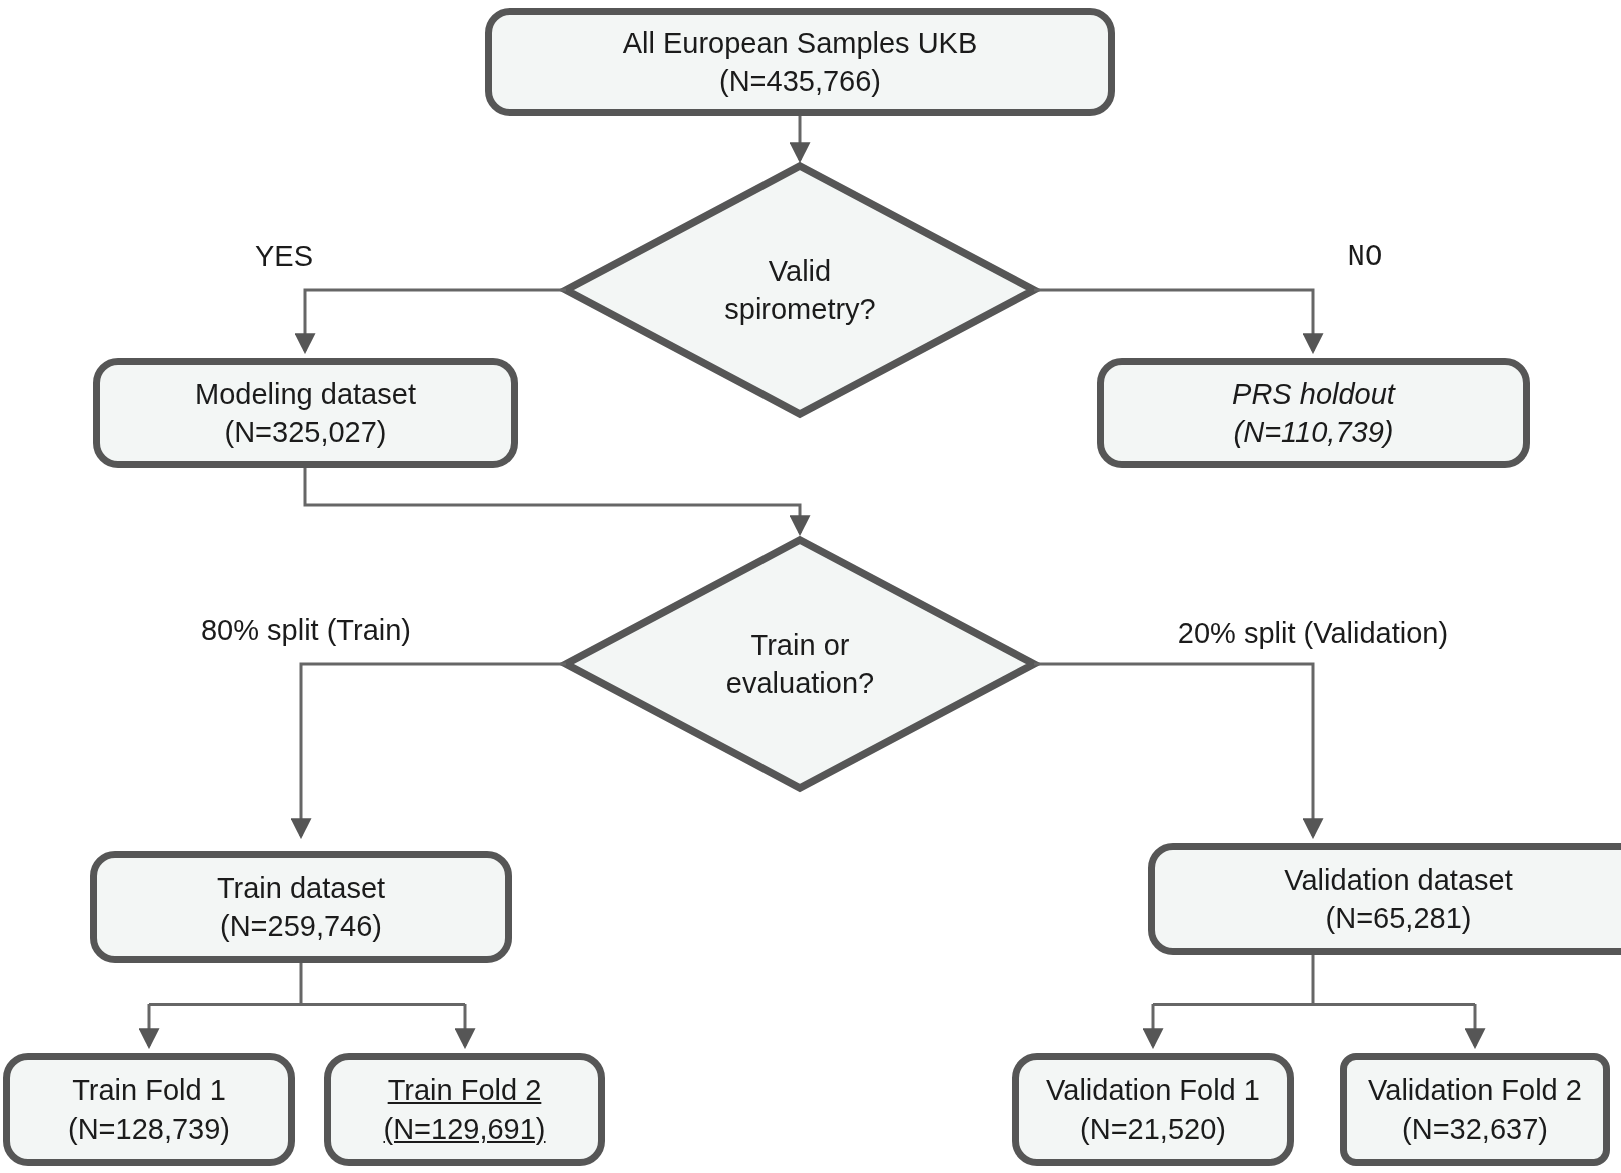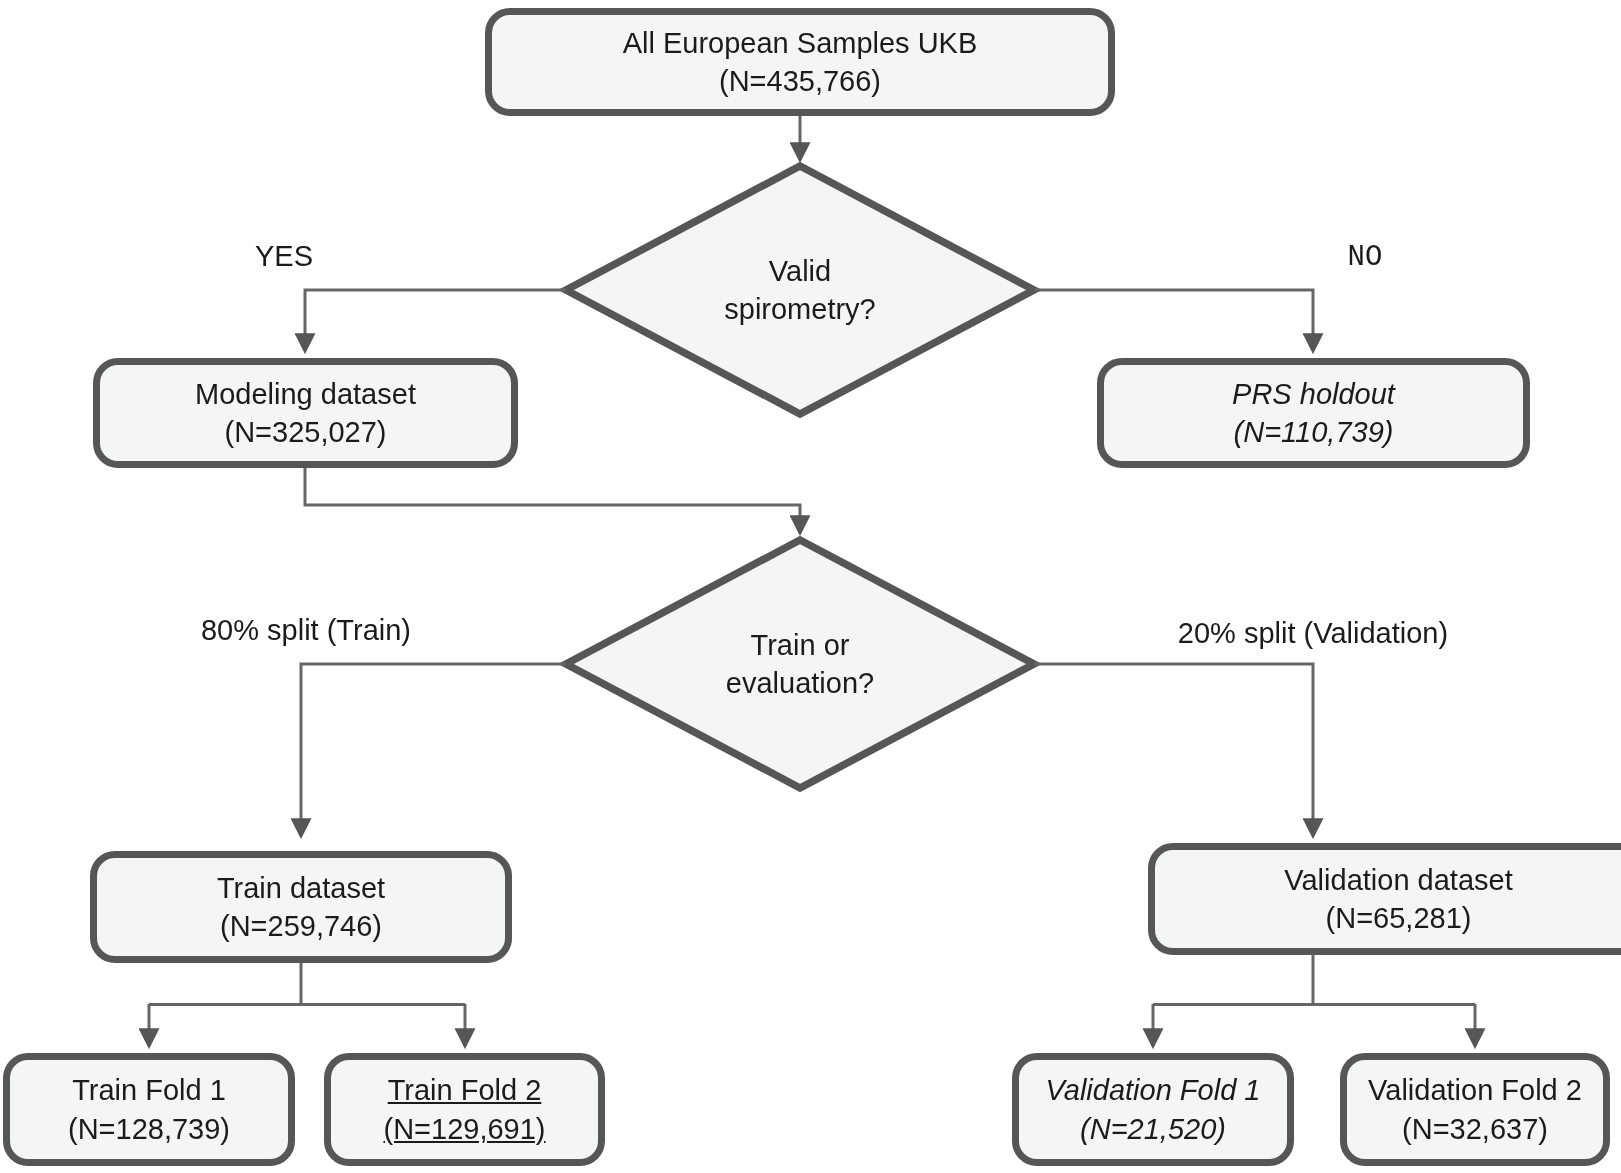--- a/index.html
+++ b/index.html
@@ -97,26 +97,26 @@
   <div class="box" style="left:3px; top:1053px; width:292px; height:113px;">
     <div>Train Fold 1</div>
     <div>(N=128,739)</div>
   </div>
 
   <div class="box" style="left:324px; top:1053px; width:281px; height:113px;text-decoration:underline;">
     <div>Train Fold 2</div>
     <div>(N=129,691)</div>
   </div>
 
-  <div class="box" style="left:1012px; top:1053px; width:282px; height:113px;font-style:italic;">
+  <div class="box" style="left:1012px; top:1053px; width:282px; height:113px;">
     <div>Validation Fold 1</div>
     <div>(N=21,520)</div>
   </div>
 
-  <div class="box" style="left:1340px; top:1053px; width:270px; height:113px;">
+  <div class="box" style="left:1340px; top:1053px; width:270px; height:113px;border-radius:16px;">
     <div>Validation Fold 2</div>
     <div>(N=32,637)</div>
   </div>
 
   <div class="dlabel" style="left:800px; top:290px;">
     <div>Valid</div>
     <div>spirometry?</div>
   </div>
   <div class="dlabel" style="left:800px; top:664px;">
     <div>Train or</div>

